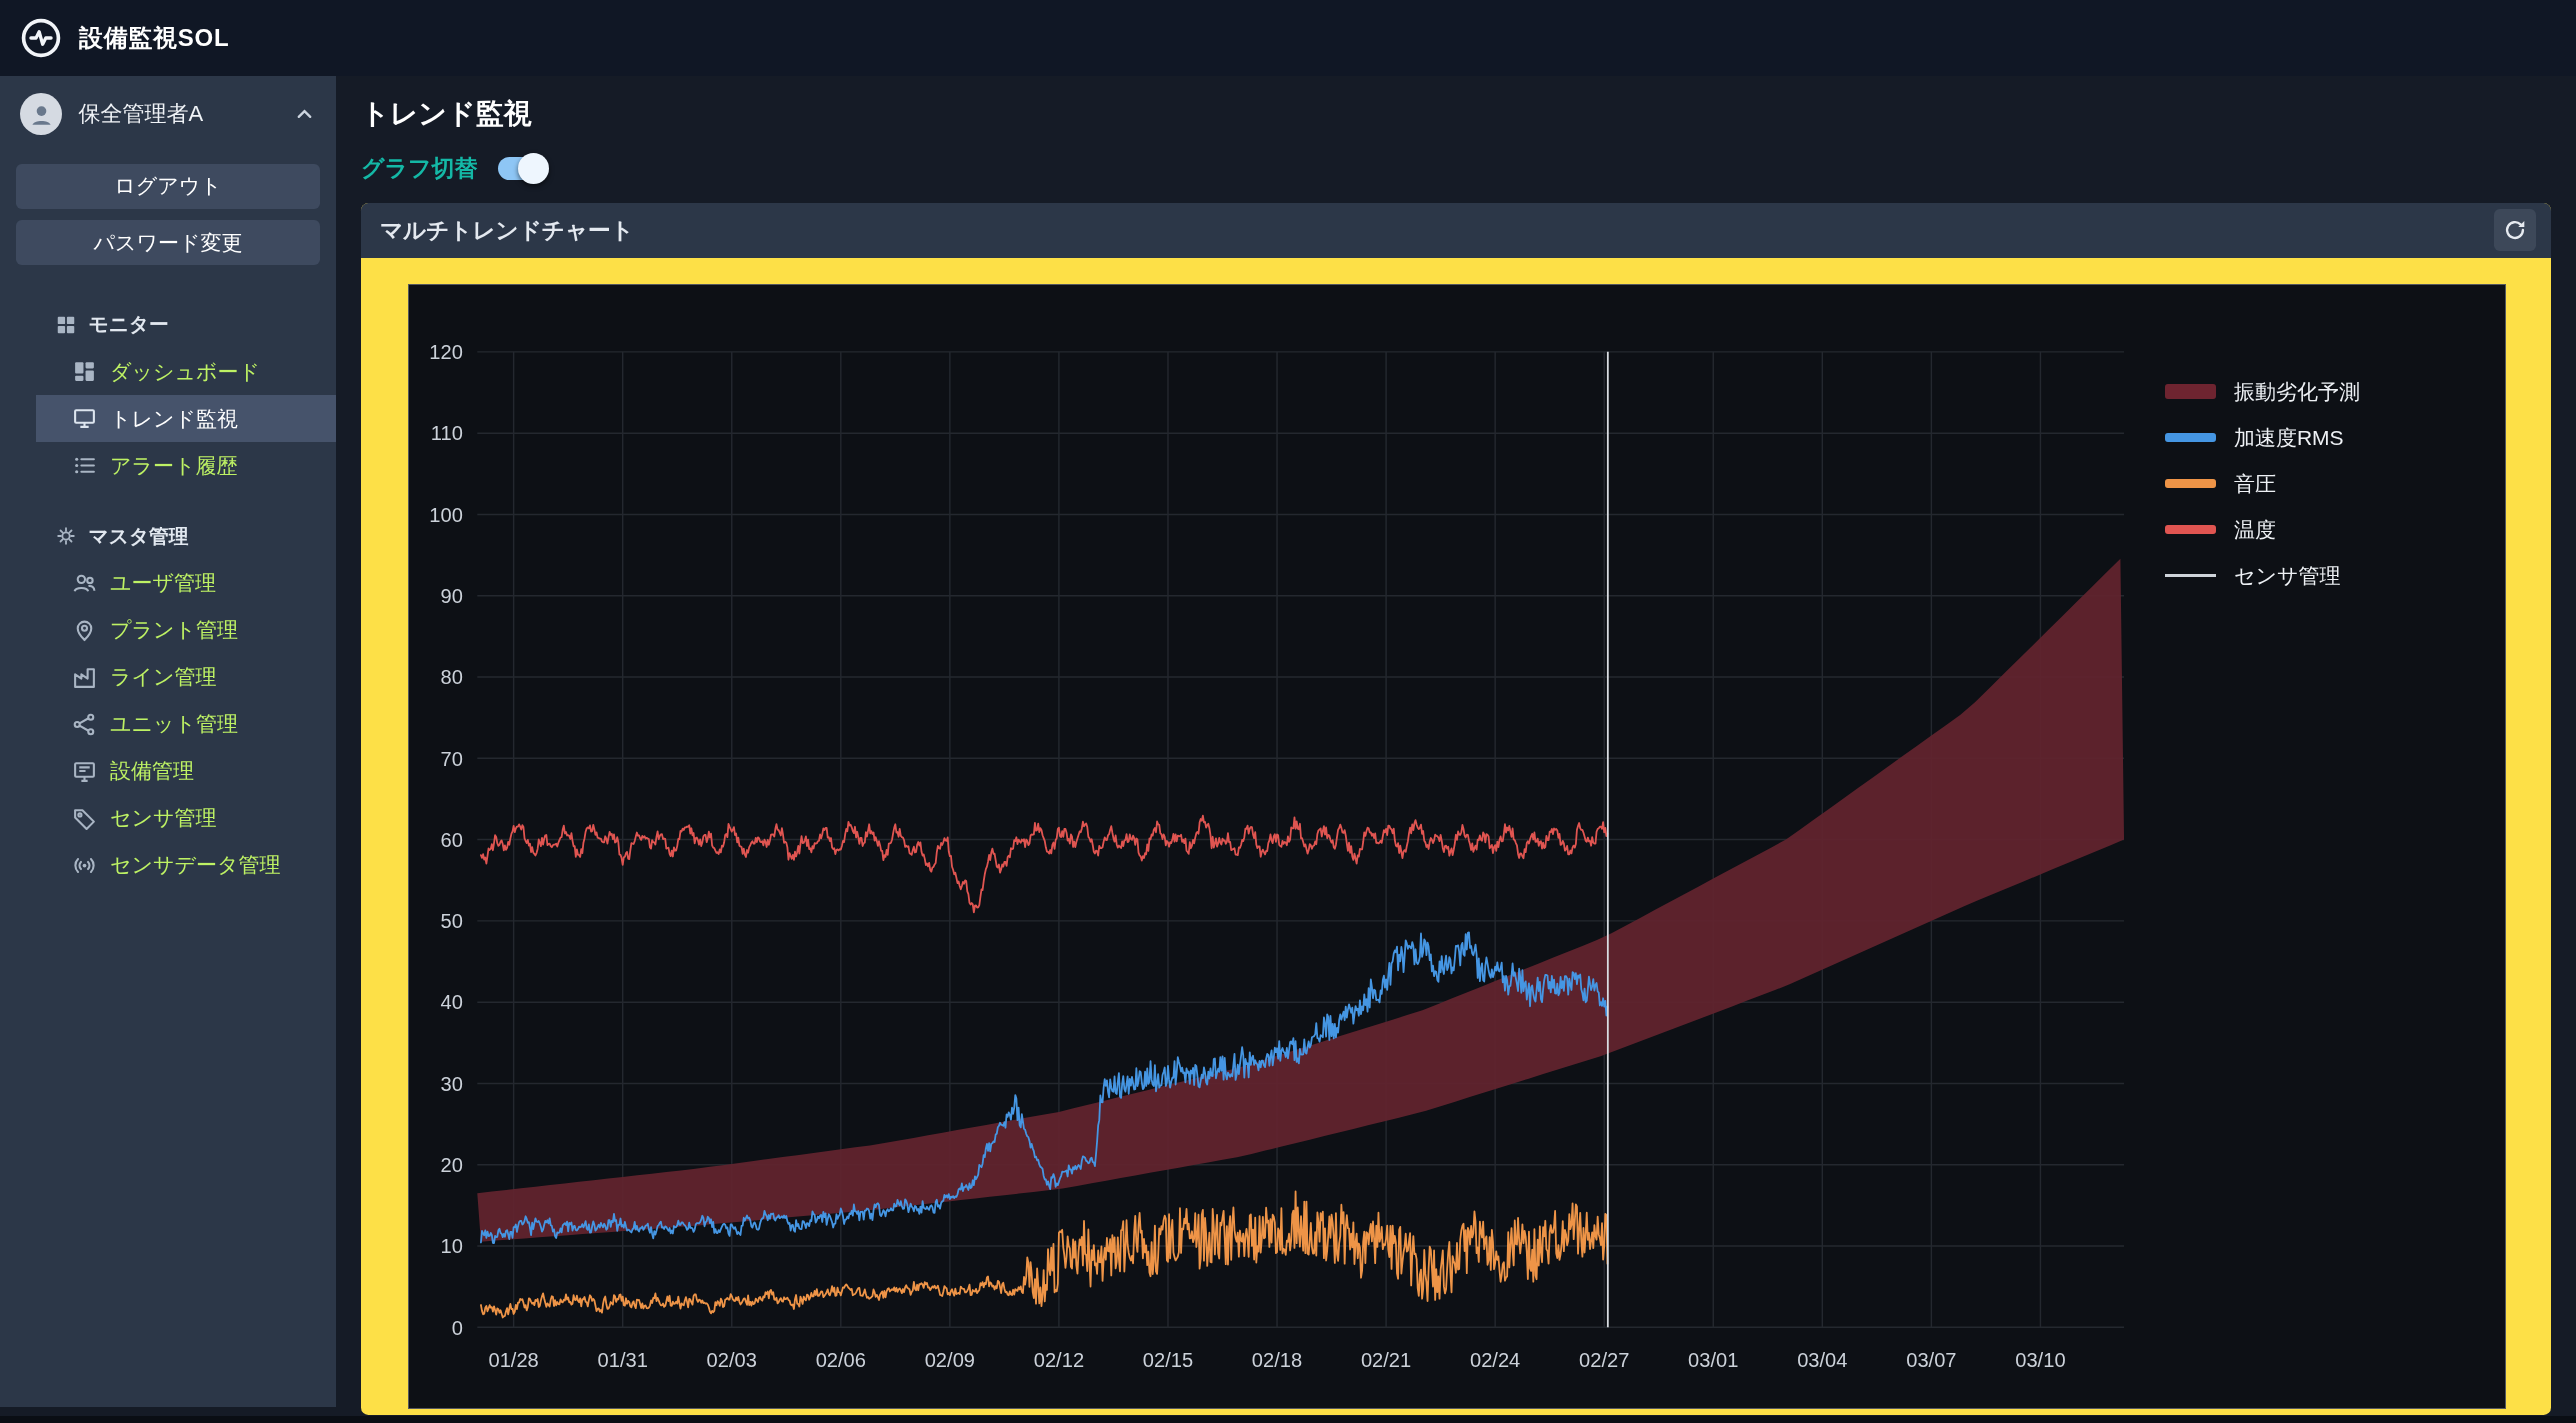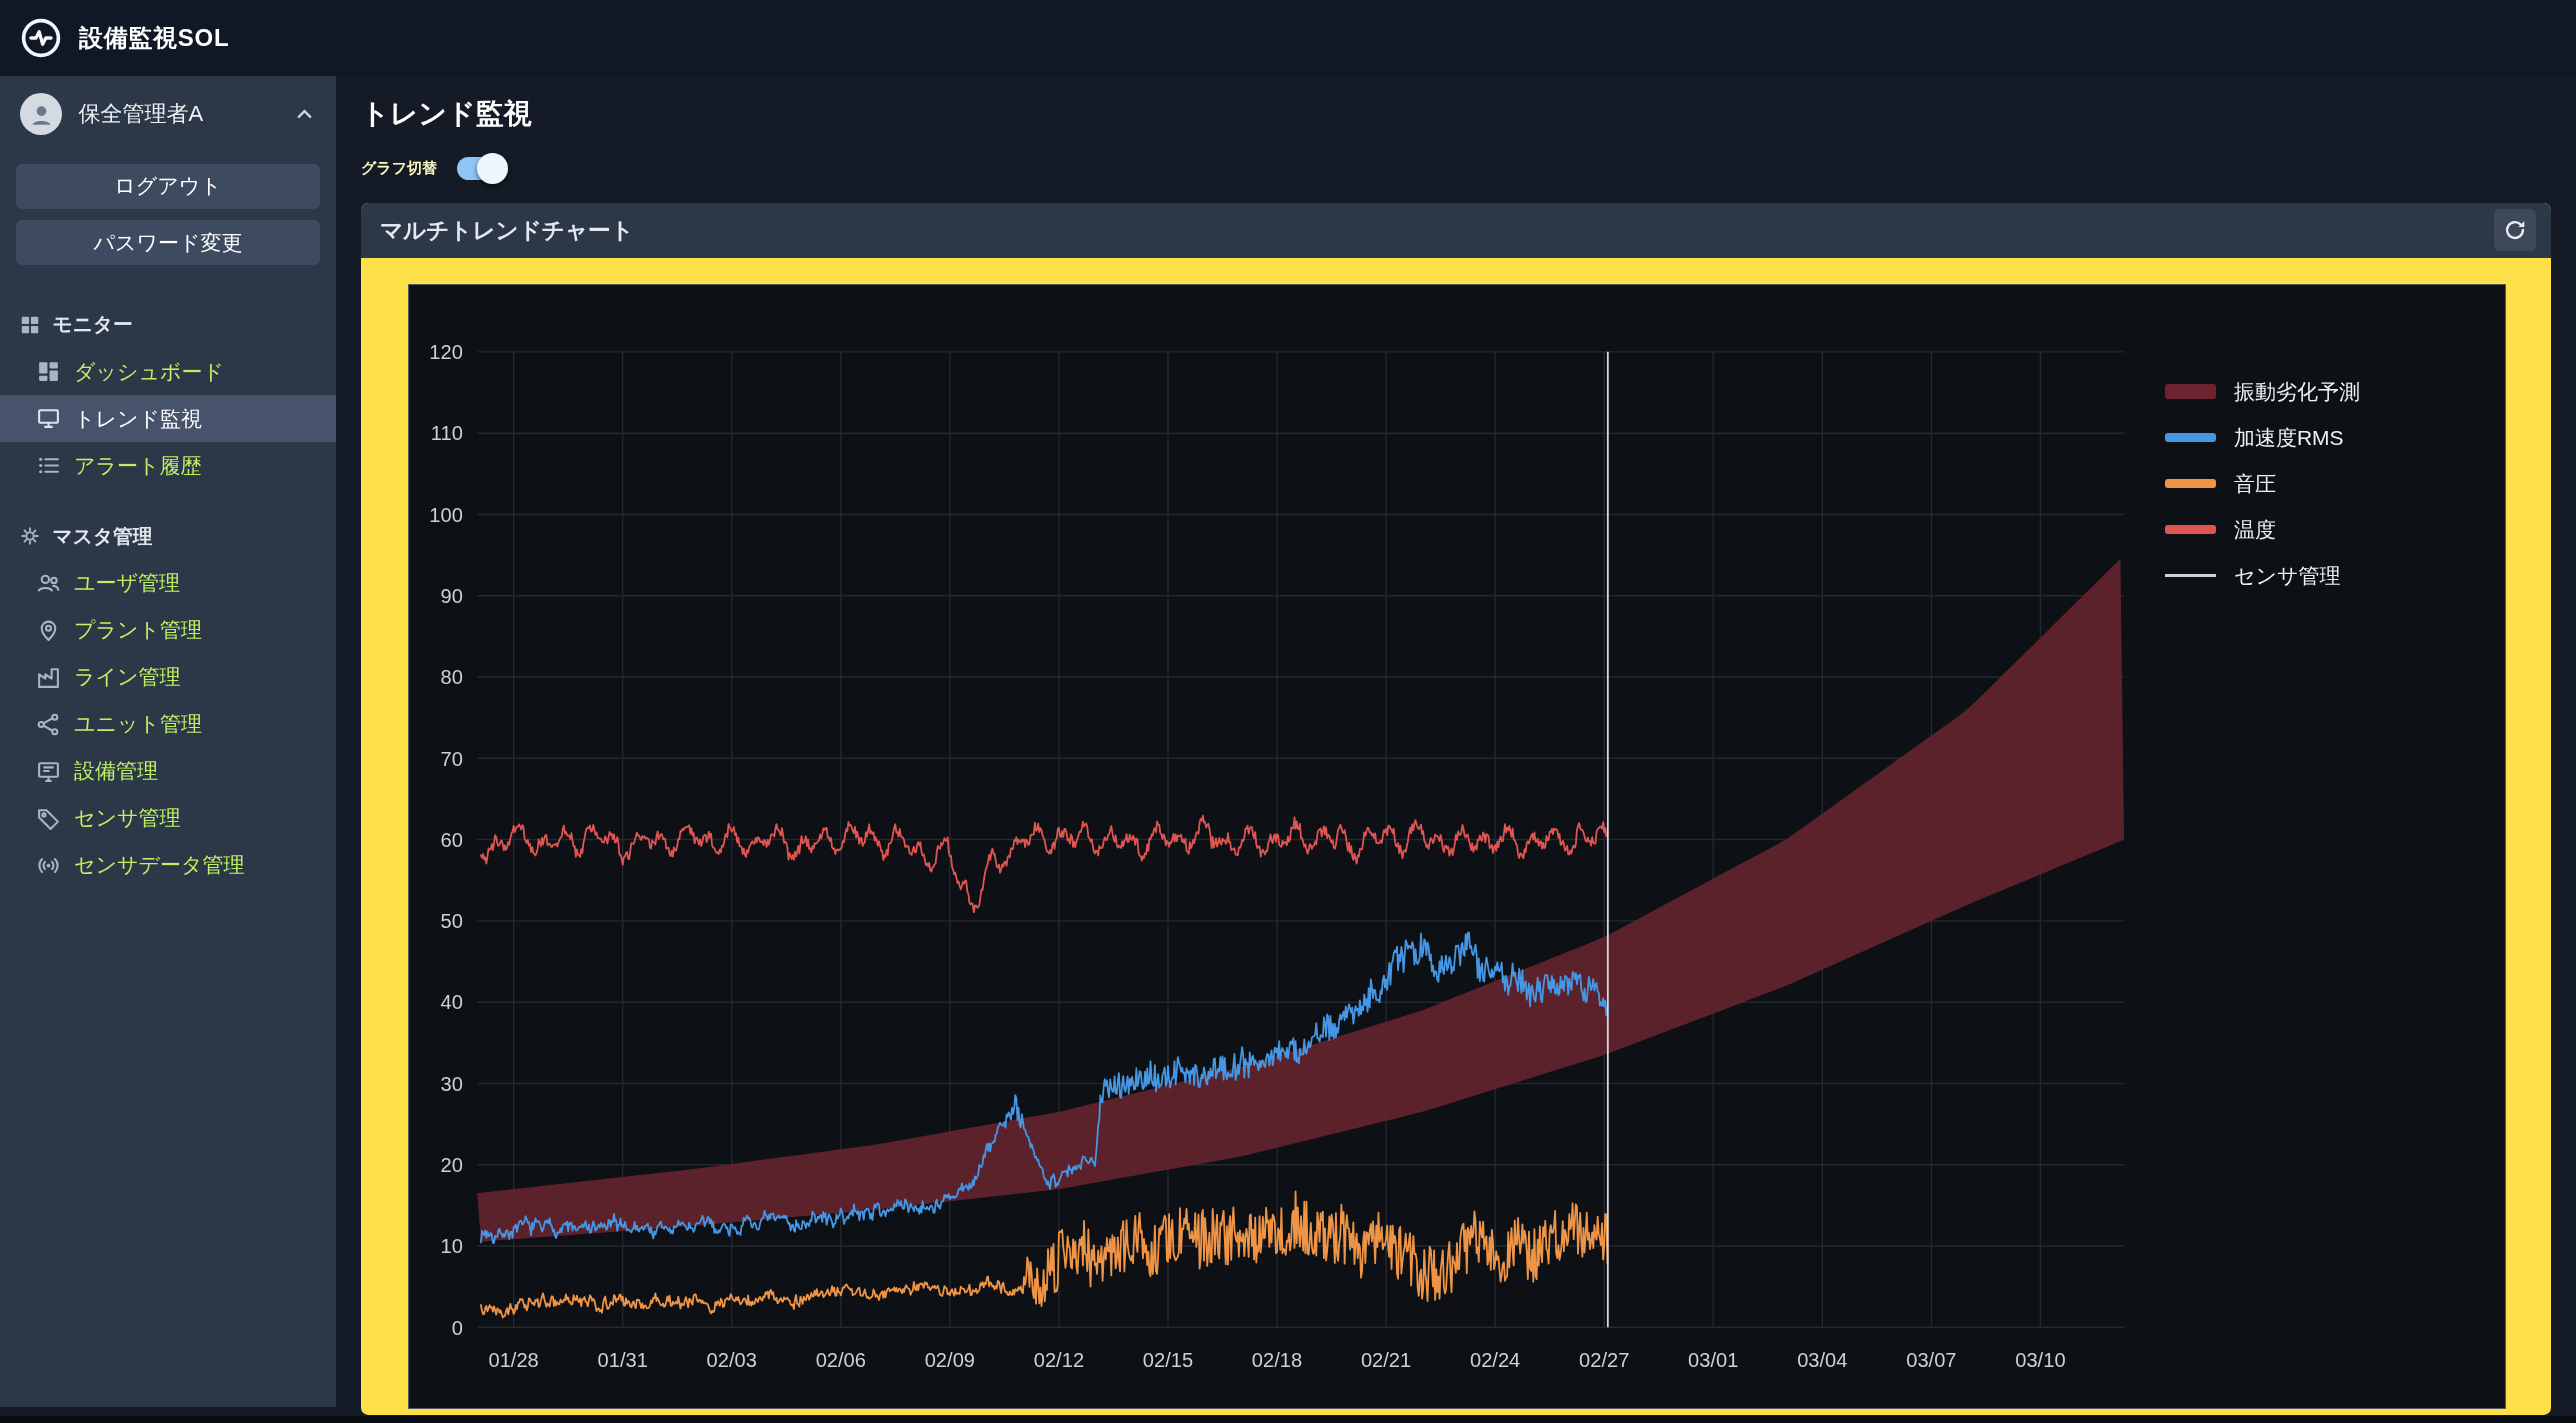--- a/index.html
+++ b/index.html
@@ -15,35 +15,35 @@
   .app-title{font-size:24px;font-weight:700;color:#ffffff;letter-spacing:0.7px;}
   
   .sidebar{position:absolute;top:76px;left:0;width:336px;bottom:16px;background:#2c3748;box-sizing:border-box;z-index:4;}
   .user-row{height:76px;display:flex;align-items:center;padding:0 20.4px;gap:16px;cursor:pointer;}
   .avatar{width:42px;height:42px;border-radius:50%;background:#d5dae2;display:flex;align-items:center;justify-content:center;flex:none;}
   .avatar svg{width:29px;height:29px;}
   .user-name{font-size:22px;color:#f0f3f7;flex:1;}
   .chev{width:23px;height:23px;flex:none;}
   .side-btn{display:block;margin:11.6px 16px 0;height:45px;width:304px;background:#3e4a5f;border:none;border-radius:5.8px;
     color:#fff;font-size:21px;font-weight:400;font-family:inherit;cursor:pointer;}
-  .nav{margin-top:33px;}
+  .nav{margin-top:33px;margin-left:36px;}
   .nav-section{display:flex;align-items:center;gap:11.6px;padding:13px 0 10.2px 19px;font-size:19.7px;font-weight:700;color:#e2e8f0;}
   .nav-section .nicon{width:22px;height:22px;}
   .nav-section .nicon svg{width:22px;height:22px;}
   .nav-item{display:flex;align-items:center;gap:13px;padding-left:36px;height:47px;font-size:21px;color:#bef264;cursor:pointer;}
   .nav-item.active{background:#46536b;color:#ffffff;}
   .nav-item.active .nicon{color:#dde5ef;}
   .nicon{width:25px;height:25px;display:flex;color:#a9b5c4;flex:none;}
   .nicon svg{width:25px;height:25px;}
   .gap-above{margin-top:20.4px;}
   
   .main{position:absolute;left:336px;top:76px;right:0;bottom:0;background:#151b26;z-index:1;}
   .page-title{margin:19px 0 0 25px;font-size:28px;font-weight:700;color:#ffffff;}
   .toggle-row{margin:19px 0 0 25px;display:flex;align-items:center;gap:20.4px;height:33px;}
-  .toggle-label{font-size:15px;font-weight:700;color:#fef9c3;}
+  .toggle-label{font-size:23px;font-weight:700;color:#14b8a6;}
   .switch{position:relative;width:48px;height:23px;border-radius:11.6px;background:#8ec6f5;cursor:pointer;flex:none;}
   .knob{position:absolute;right:-2.9px;top:-3.6px;width:31px;height:31px;border-radius:50%;background:#eef6fe;box-shadow:0 2.2px 5.8px rgba(0,0,0,.55);}
   
   .card{margin:17.5px 25px 0;height:1212px;background:#fde047;border-radius:7.3px;overflow:hidden;}
   .card-header{height:55px;background:#2c3748;display:flex;align-items:center;justify-content:space-between;padding:0 14.6px 0 19px;}
   .card-title{font-size:22.6px;font-weight:600;color:#e4e9f0;}
   .refresh-btn{width:42px;height:42px;background:#3d4859;border:none;border-radius:5.8px;display:flex;align-items:center;justify-content:center;cursor:pointer;}
   .refresh-btn svg{width:26px;height:26px;}
   .chart-panel{position:relative;margin:26px 45px 0 47px;height:1125px;background:#0d1015;border:1.5px solid #55585e;box-sizing:border-box;}
   #trend-svg{position:absolute;left:0;top:0;width:100%;height:100%;}

